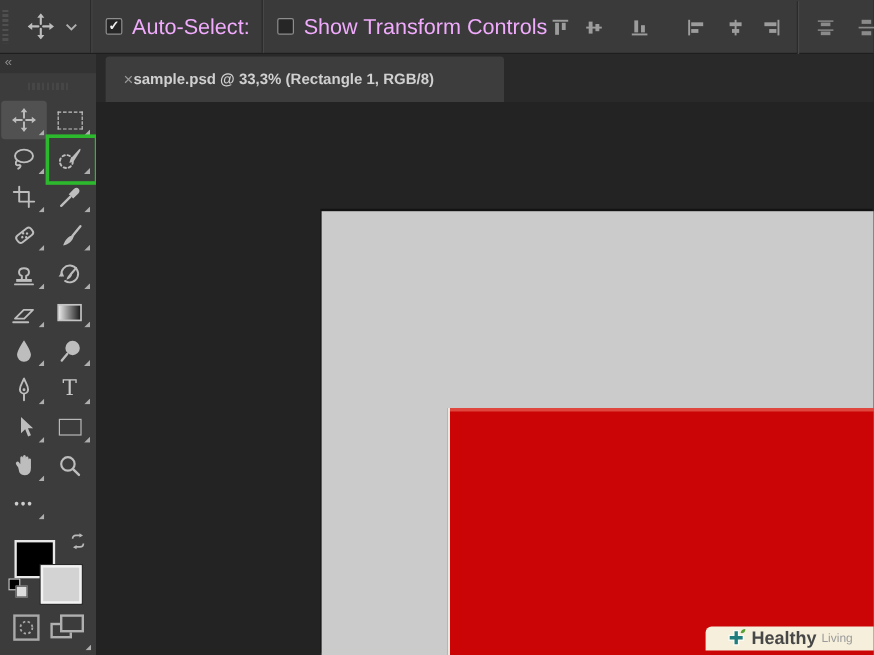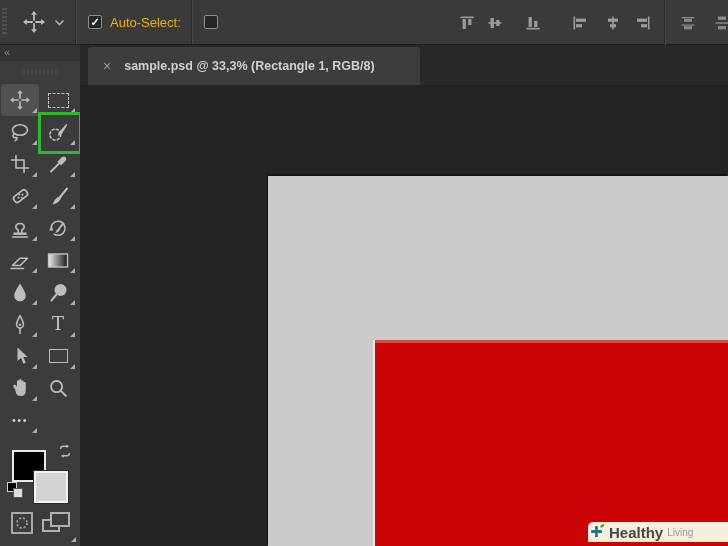--- a/index.html
+++ b/index.html
@@ -10,33 +10,33 @@
   #options-bar { position:absolute; left:0; top:0; width:728px; height:45px;
     background:#3a3a3a; border-bottom:1px solid #1e1e1e; display:flex; align-items:center; }
   .obar-grip { width:5px; height:28px; margin-left:2px;
     background:repeating-linear-gradient(180deg,#4f4f4f 0 2px,#3a3a3a 2px 4px); }
   .obar-toolicon { margin-left:16px; display:flex; align-items:center; }
   .chev { margin-left:9px; }
   .vsep { width:1px; height:44px; background:#2b2b2b; box-shadow:1px 0 0 #474747; margin-left:10px; }
   .checkbox { width:14px; height:14px; background:#262626; border:1px solid #8e8e8e;
     border-radius:2px; margin-left:12px; color:#f0f0f0; font-size:11px; font-weight:bold;
     line-height:12px; text-align:center; }
-  .obar-label { color:#eab308; font-size:13px; margin-left:8px; white-space:nowrap; }
+  .obar-label { color:#f0abfc; font-size:18px; margin-left:8px; white-space:nowrap; }
   .dropdown { margin-left:14px; height:25px; border:1px solid #787878; border-radius:3px;
     display:flex; align-items:center; padding:0 9px; gap:16px; background:#3f3f3f; }
   .dropdown span { color:#dcdcdc; font-size:13px; }
   .align-icons { position:absolute; left:456px; top:0; height:45px; display:flex; align-items:center; }
   .aicon { width:22px; height:18px; display:flex; align-items:center; justify-content:center; }
 
   
   #tab-strip { position:absolute; left:80px; top:45px; width:648px; height:40px; background:#292929; }
   #doc-tab { position:absolute; left:8px; top:2px; width:332px; height:38px; background:#3d3d3d;
     border-radius:3px 3px 0 0; display:flex; align-items:center; padding-left:15px; }
   .tab-close { color:#9a9a9a; font-size:14px; line-height:14px; }
-  .tab-title { color:#d0d0d0; font-size:12.5px; font-weight:bold; margin-left:13px; white-space:nowrap; }
+  .tab-title { color:#d0d0d0; font-size:12.5px; font-weight:bold; white-space:nowrap; }
 
   
   #tools-panel { position:absolute; left:0; top:45px; width:80px; height:501px; background:#3c3c3c; }
   .panel-head { height:16px; background:#333333; color:#8e8e8e; font-size:11px;
     line-height:14px; padding-left:4px; letter-spacing:1px; }
   .panel-grip { width:34px; height:6px; margin:8px auto 0;
     background:repeating-linear-gradient(90deg,#464646 0 2px,transparent 2px 4px); }
   #tools-grid { position:absolute; left:1px; top:39px; width:78px;
     display:grid; grid-template-columns:38px 38px; grid-auto-rows:32px; }
   .tool { position:relative; display:flex; align-items:center; justify-content:center; }
@@ -70,21 +70,21 @@
   #screenmode-btn::after { content:""; position:absolute; right:-2px; bottom:-4px; width:5px; height:5px;
     background:#aeaeae; clip-path:polygon(100% 0,100% 100%,0 100%); }
 
   
   #pasteboard { position:absolute; left:80px; top:85px; width:648px; height:461px; background:#232323; }
   #doc-canvas { position:absolute; left:188px; top:91px; width:460px; height:370px; background:#cbcbcb;
     box-shadow:-1px -2px 0 rgba(0,0,0,.45); }
   #red-shape { position:absolute; left:293px; top:255px; width:355px; height:264px; background:#cb0505;
     border-left:2px solid #eeeae2; box-shadow:inset 0 3px 0 rgba(255,175,155,.38); }
   #watermark { position:absolute; left:508px; top:437px; width:140px; height:20px; background:#f5efdc;
-    border-radius:5px 0 0 0; display:flex; align-items:center; z-index:5; }
+    border-radius:5px 0 0 0; display:flex; align-items:center; justify-content:center; z-index:5; }
   .wm-bold { font-size:15px; font-weight:bold; color:#474747; margin-left:3px; }
   .wm-light { font-size:10px; color:#9b9b9b; margin-left:4px; }
 </style>
 </head>
 <body>
 
 <div id="options-bar">
   <div class="obar-grip"></div>
 
   <div class="obar-toolicon">
@@ -99,20 +99,21 @@
 
   <div class="vsep"></div>
 
   <div class="checkbox">✓</div>
   <span class="obar-label">Auto-Select:</span>
 
 
   <div class="vsep"></div>
 
   <div class="checkbox"></div>
+  <span class="obar-label">Show Transform Controls</span>
 
   <div class="align-icons">
     <div class="aicon">
       <svg width="18" height="16" viewBox="0 0 16 16">
           <g fill="#9c9c9c">
         <rect x="1.5" y="1.5" width="13" height="1.6"></rect>
             <rect x="3.6" y="4" width="3.2" height="10"></rect>
             <rect x="9.2" y="4" width="3.2" height="6"></rect>
           </g>
         </svg>

